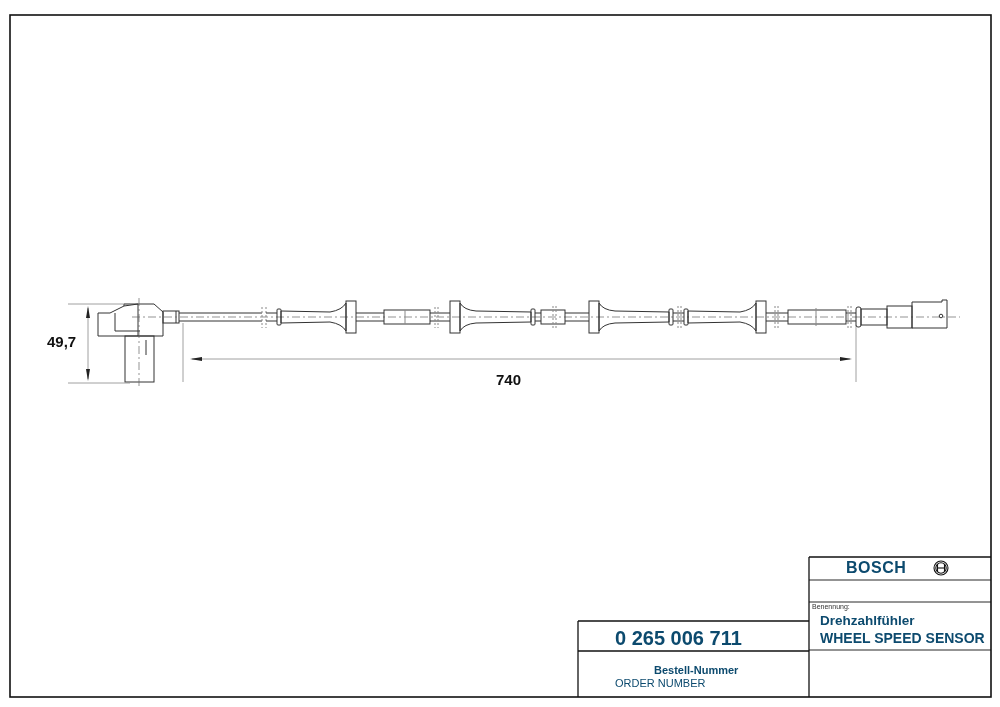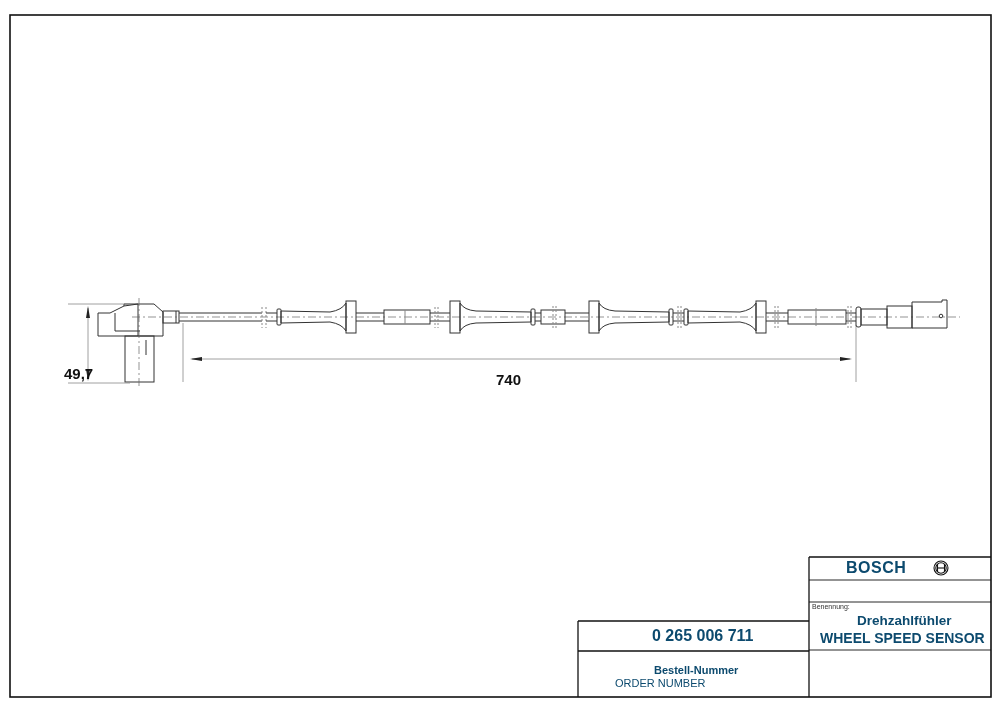--- a/index.html
+++ b/index.html
@@ -132,24 +132,24 @@
     <g stroke="#111" stroke-width="1.1" fill="none">
       <circle cx="941" cy="568" r="7"></circle>
       <circle cx="941" cy="568" r="5.2"></circle>
       <line x1="937.5" y1="564" x2="937.5" y2="572"></line>
       <line x1="944.5" y1="564" x2="944.5" y2="572"></line>
       <line x1="937.5" y1="568" x2="944.5" y2="568"></line>
     </g>
   </svg>
 
   
-  <div class="dim-label" style="left:64px; top:333px;margin-top:32px;">49,7</div>
+  <div class="dim-label" style="left:47px; top:333px;">49,7</div>
   <div class="dim-label" style="left:496px; top:371px;">740</div>
 
   
   <div class="tb-text" style="left:846px; top:559px; font-size:16px; font-weight:bold; letter-spacing:0.5px;">BOSCH</div>
   <div class="tb-text" style="left:812px; top:603px; font-size:7px; color:#333;">Benennung:</div>
-  <div class="tb-text" style="left:820px; top:613px; font-size:13.5px; font-weight:bold;margin-left:37px;">Drehzahlfühler</div>
+  <div class="tb-text" style="left:820px; top:613px; font-size:13.5px; font-weight:bold;">Drehzahlfühler</div>
   <div class="tb-text" style="left:820px; top:630px; font-size:14px; font-weight:bold;">WHEEL SPEED SENSOR</div>
-  <div class="tb-text" style="left:615px; top:627px; font-size:16px; font-weight:bold;margin-left:37px;">0 265 006 711</div>
+  <div class="tb-text" style="left:615px; top:627px; font-size:20px; font-weight:bold;">0 265 006 711</div>
   <div class="tb-text" style="left:620px; top:664px; font-size:11px; font-weight:bold;padding-left:34px;">Bestell-Nummer</div>
   <div class="tb-text" style="left:615px; top:677px; font-size:11px; font-weight:normal;">ORDER NUMBER</div>
 </div>
 
 </body></html>

